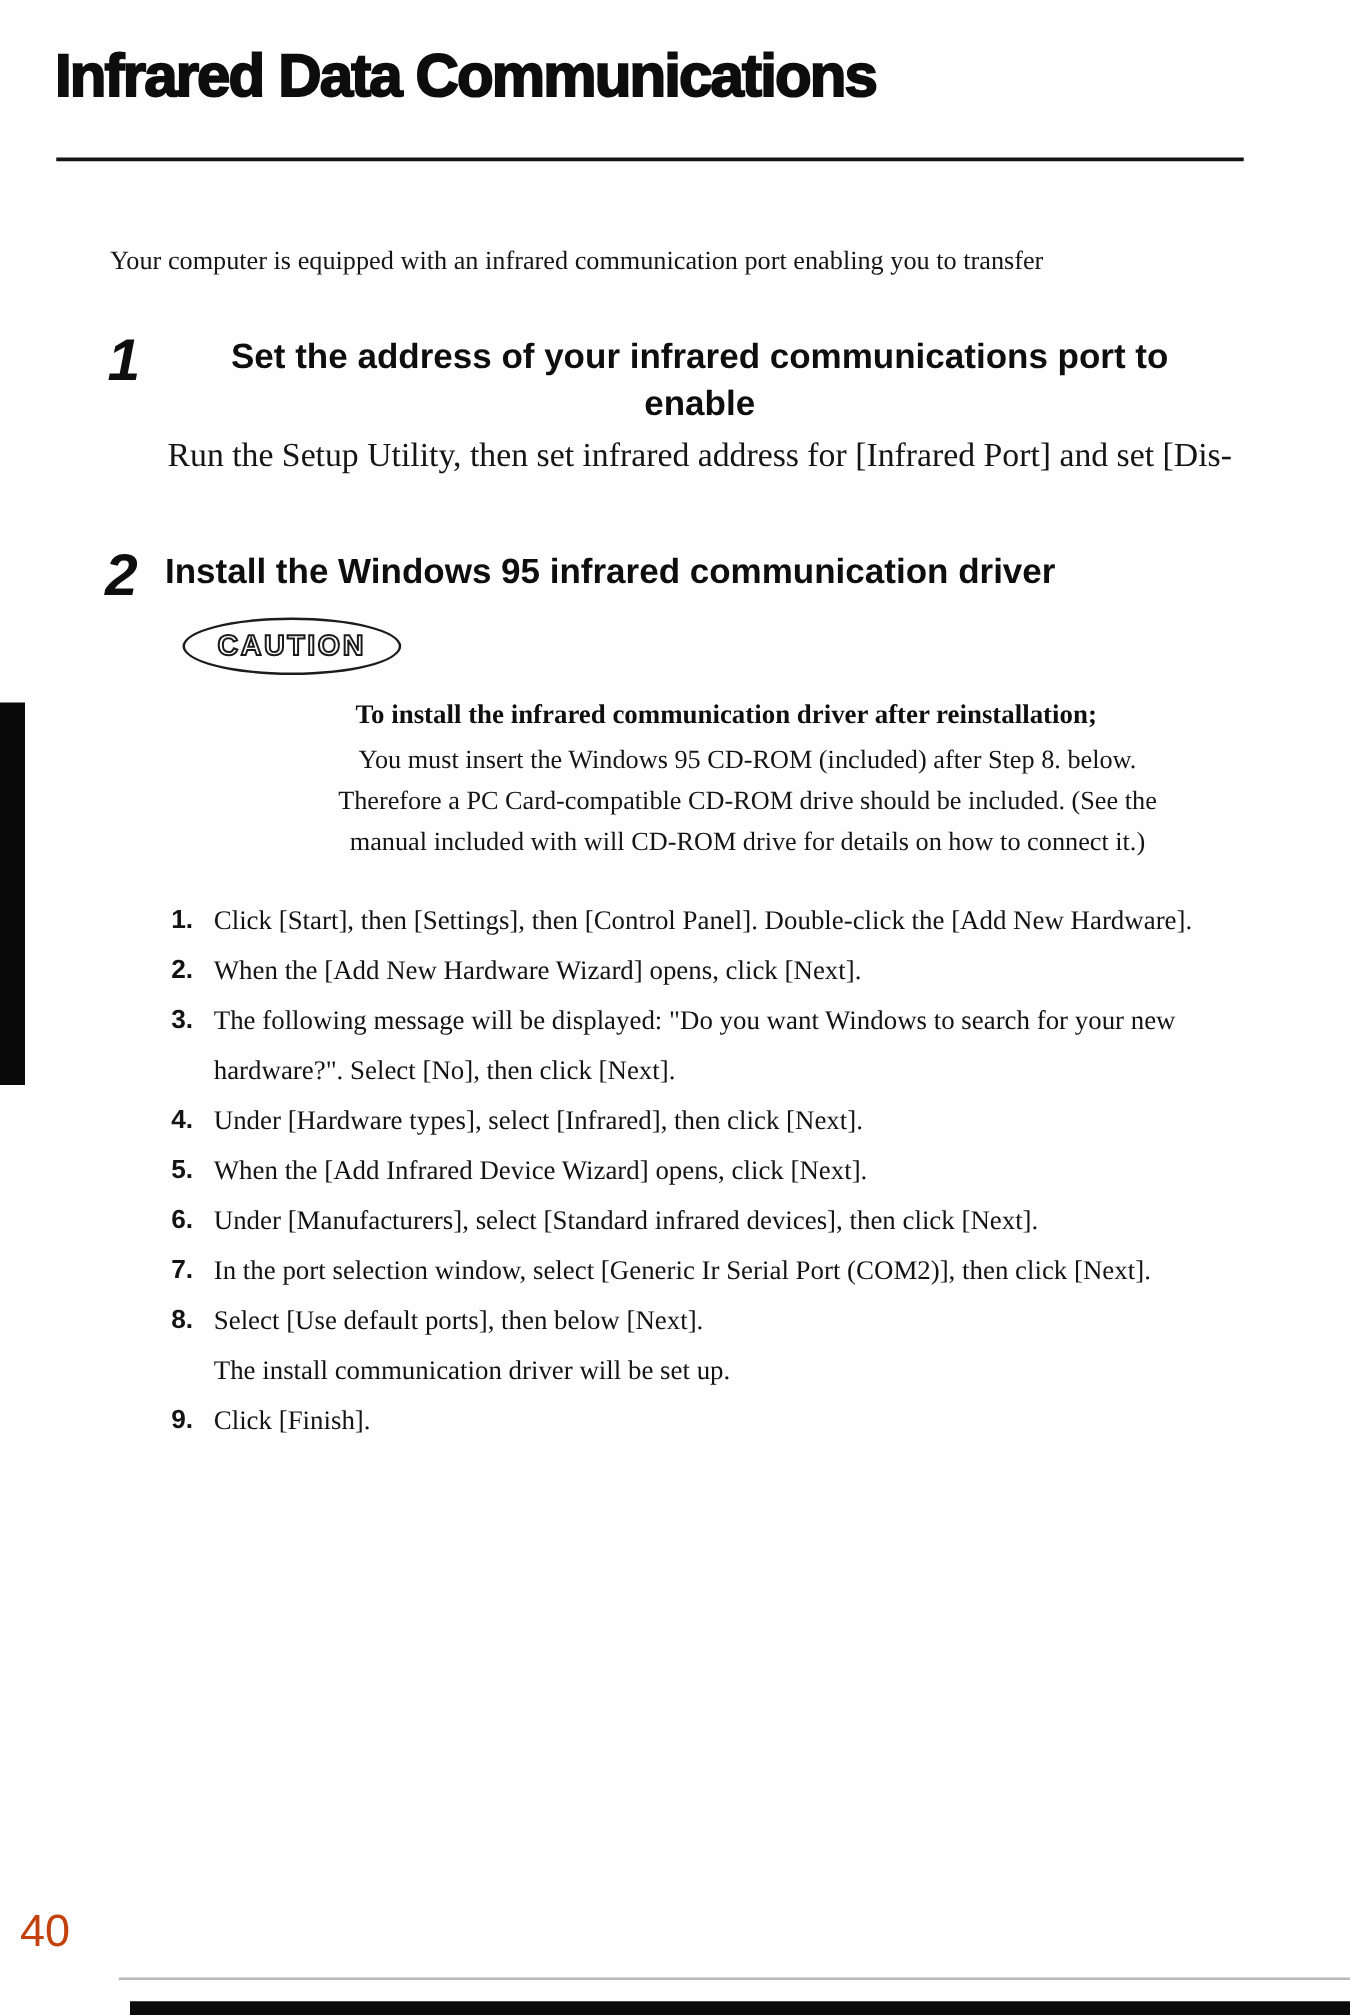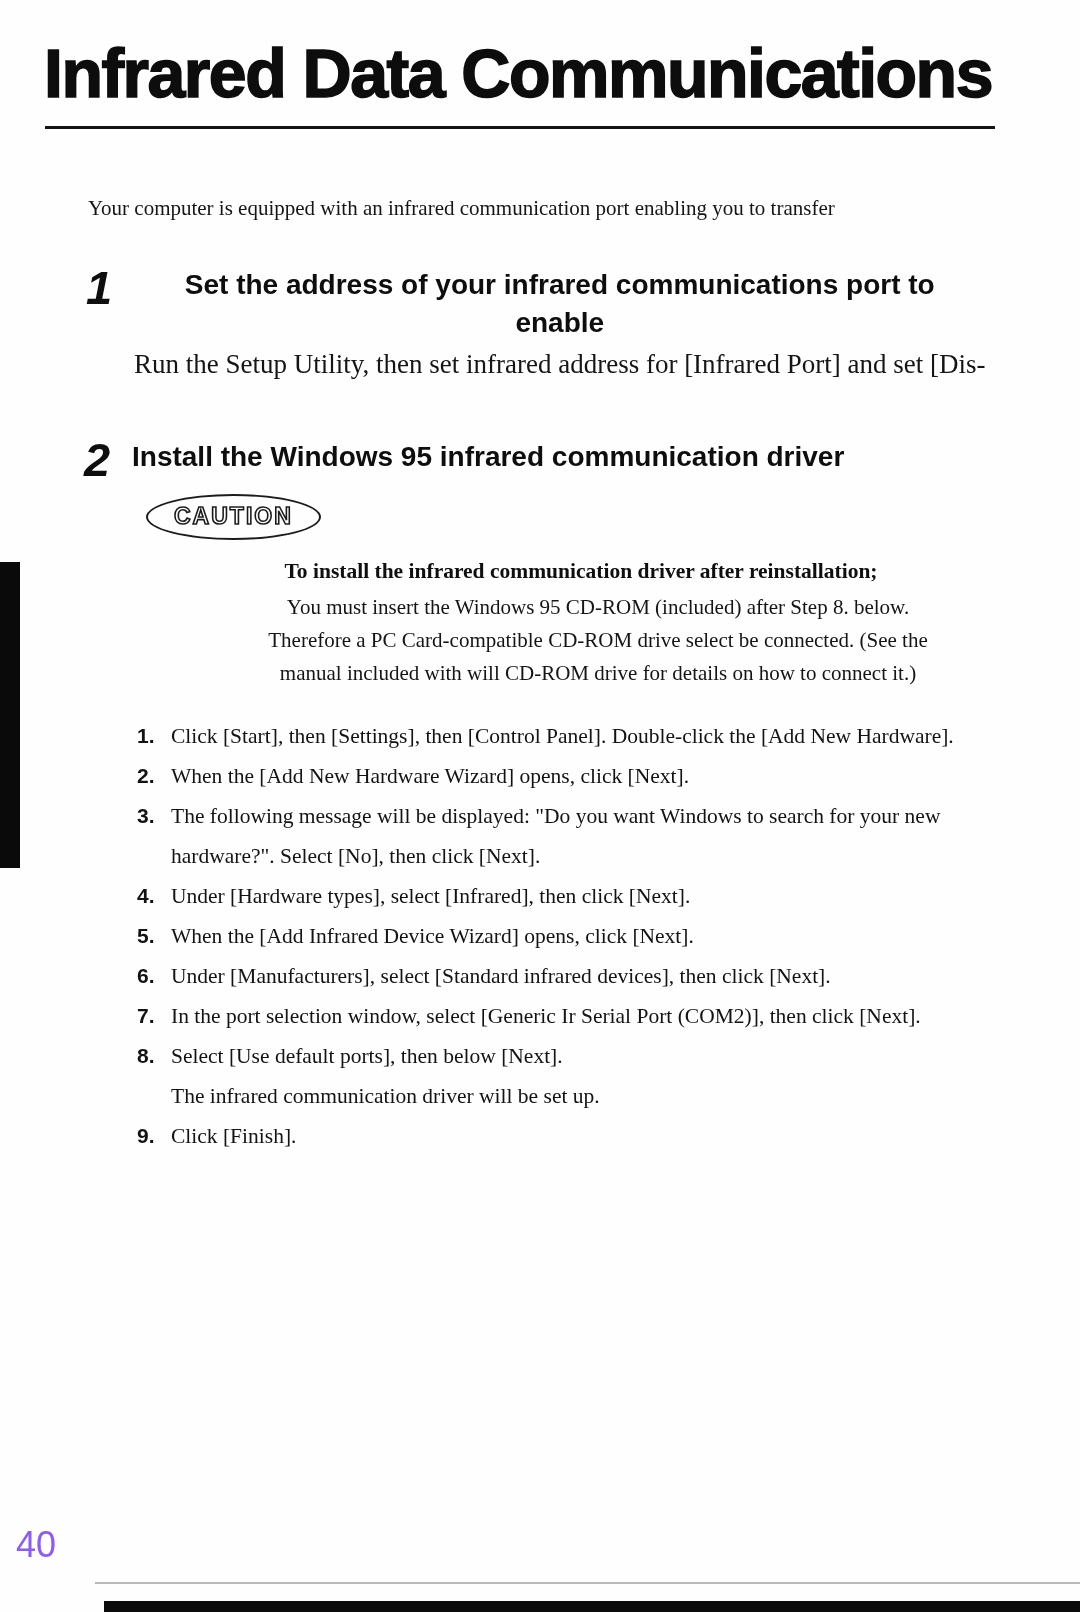--- a/index.html
+++ b/index.html
@@ -18,21 +18,21 @@
   }
 
   
   .title {
     position: absolute;
     left: 44px;
     top: 34px;
     margin: 0;
     font-family: "Liberation Sans", sans-serif;
     font-weight: bold;
-    font-size: 68px;
+    font-size: 48px;
     letter-spacing: -1.5px;
     color: #0d0d0d;
     -webkit-text-stroke: 1.6px #0d0d0d;
     white-space: nowrap;
   }
   .title-rule {
     position: absolute;
     left: 45px;
     top: 126px;
     width: 950px;
@@ -150,21 +150,21 @@
     background: #0a0a0a;
   }
 
   
   .page-number {
     position: absolute;
     left: 16px;
     top: 1524px;
     font-family: "Liberation Sans", sans-serif;
     font-size: 36px;
-    color: #8b5cf6;
+    color: #c2410c;
   }
   .footer-rule {
     position: absolute;
     left: 95px;
     top: 1582px;
     width: 985px;
     height: 2px;
     background: #b8b8b8;
   }
   .footer-bar {
@@ -206,21 +206,21 @@
     <div class="sec-content">
       <div class="sec-heading">Install the Windows 95 infrared communication driver</div>
     </div>
   </div>
 
   <div class="caution">
     <span class="caution-badge">CAUTION</span>
     <div class="caution-heading">To install the infrared communication driver after reinstallation;</div>
     <div class="caution-body">
       <span class="line">You must insert the Windows 95 CD-ROM (included) after Step 8.  below.</span>
-      <span class="line">Therefore a PC Card-compatible CD-ROM drive select be connected. (See the</span>
+      <span class="line">Therefore a PC Card-compatible CD-ROM drive should be included. (See the</span>
       <span class="line">manual included with will CD-ROM drive for details on how to connect it.)</span>
     </div>
   </div>
 
   <div class="steps">
     <div class="step">
       <span class="step-num">1.</span>
       <span class="step-text">Click [Start], then [Settings], then [Control Panel]. Double-click the [Add New Hardware].</span>
     </div>
     <div class="step">
@@ -244,21 +244,21 @@
       <span class="step-text">Under [Manufacturers], select [Standard infrared devices], then click [Next].</span>
     </div>
     <div class="step">
       <span class="step-num">7.</span>
       <span class="step-text">In the port selection window, select [Generic Ir Serial Port (COM2)], then click [Next].</span>
     </div>
     <div class="step">
       <span class="step-num">8.</span>
       <span class="step-text">Select [Use default ports], then below [Next].</span>
     </div>
-    <div class="step-cont">The infrared communication driver will be set up.</div>
+    <div class="step-cont">The install communication driver will be set up.</div>
     <div class="step">
       <span class="step-num">9.</span>
       <span class="step-text">Click [Finish].</span>
     </div>
   </div>
 
   <div class="side-tab"></div>
 
   <div class="page-number">40</div>
   <div class="footer-rule"></div>

